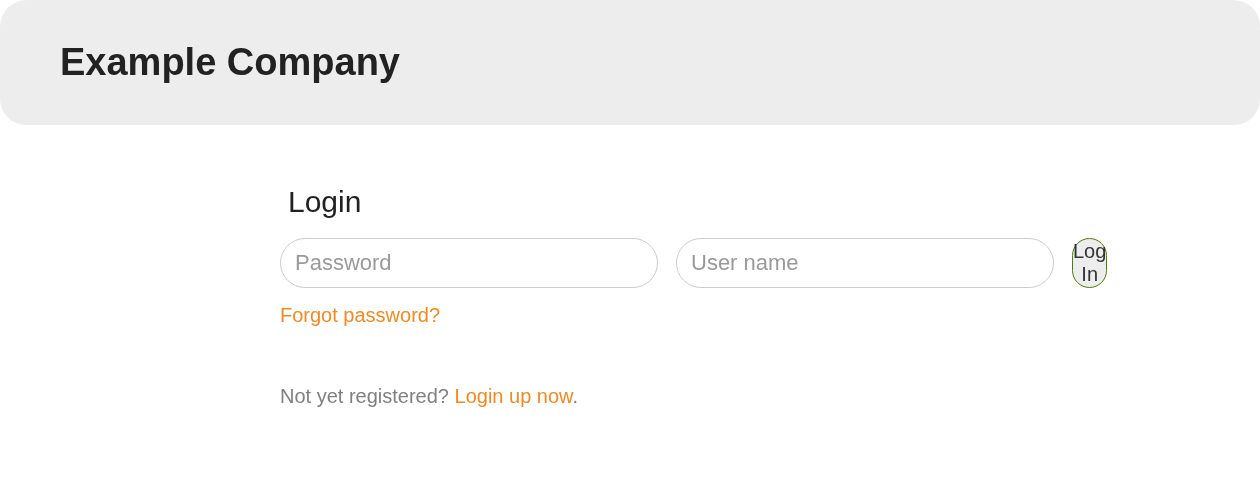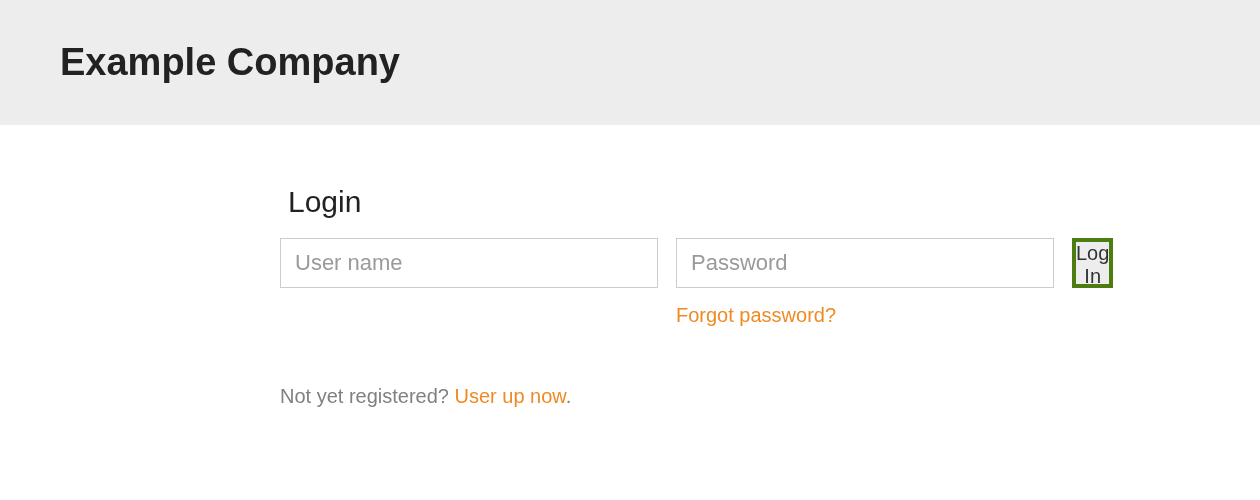--- a/index.html
+++ b/index.html
@@ -1,18 +1,19 @@
 <!DOCTYPE html>
 <html><head>
   <meta charset="utf-8">
   <style>
     * {
       box-sizing: border-box;
       margin: 0;
       padding: 0;
+      border-radius: 26px;
     }
     body {
       font-family: Arial, Helvetica, sans-serif;
       background: #ffffff;
       width: 1260px;
       height: 500px;
     }
     .header {
       background: #ededed;
       padding: 30px 60px;
@@ -55,21 +56,21 @@
       outline: none;
       font-family: Arial, Helvetica, sans-serif;
     }
     .text-input::placeholder {
       color: #9a9a9a;
     }
     .login-button {
       width: 140px;
       height: 50px;
       background: #ededed;
-      border: 4px solid #4d7c0f;
+      border: 1px solid #4d7c0f;
       font-size: 20px;
       color: #333333;
       cursor: pointer;
       font-family: Arial, Helvetica, sans-serif;
     }
     .forgot-link {
       color: #f08a24;
       font-size: 20px;
       text-decoration: none;
       margin-top: 16px;
@@ -94,25 +95,25 @@
 
 <div class="header">
   <h1 class="company-name">Example Company</h1>
 </div>
 
 <div class="login-container">
   <h2 class="login-title">Login</h2>
 
   <div class="login-row">
     <div class="field-group">
-      <input type="text" class="text-input" placeholder="User name" style="">
+      <input type="password" class="text-input" placeholder="Password" style="">
+      <a class="forgot-link">Forgot password?</a>
     </div>
     <div class="field-group">
-      <input type="password" class="text-input" placeholder="Password" style="">
-      <a class="forgot-link">Forgot password?</a>
+      <input type="text" class="text-input" placeholder="User name" style="">
     </div>
     <button class="login-button">Log In</button>
   </div>
 
   <div class="signup-row">
-    <span>Not yet registered? </span><a class="signup-link">User up now</a><span class="signup-period">.</span>
+    <span>Not yet registered? </span><a class="signup-link">Login up now</a><span class="signup-period">.</span>
   </div>
 </div>
 
 </body></html>

